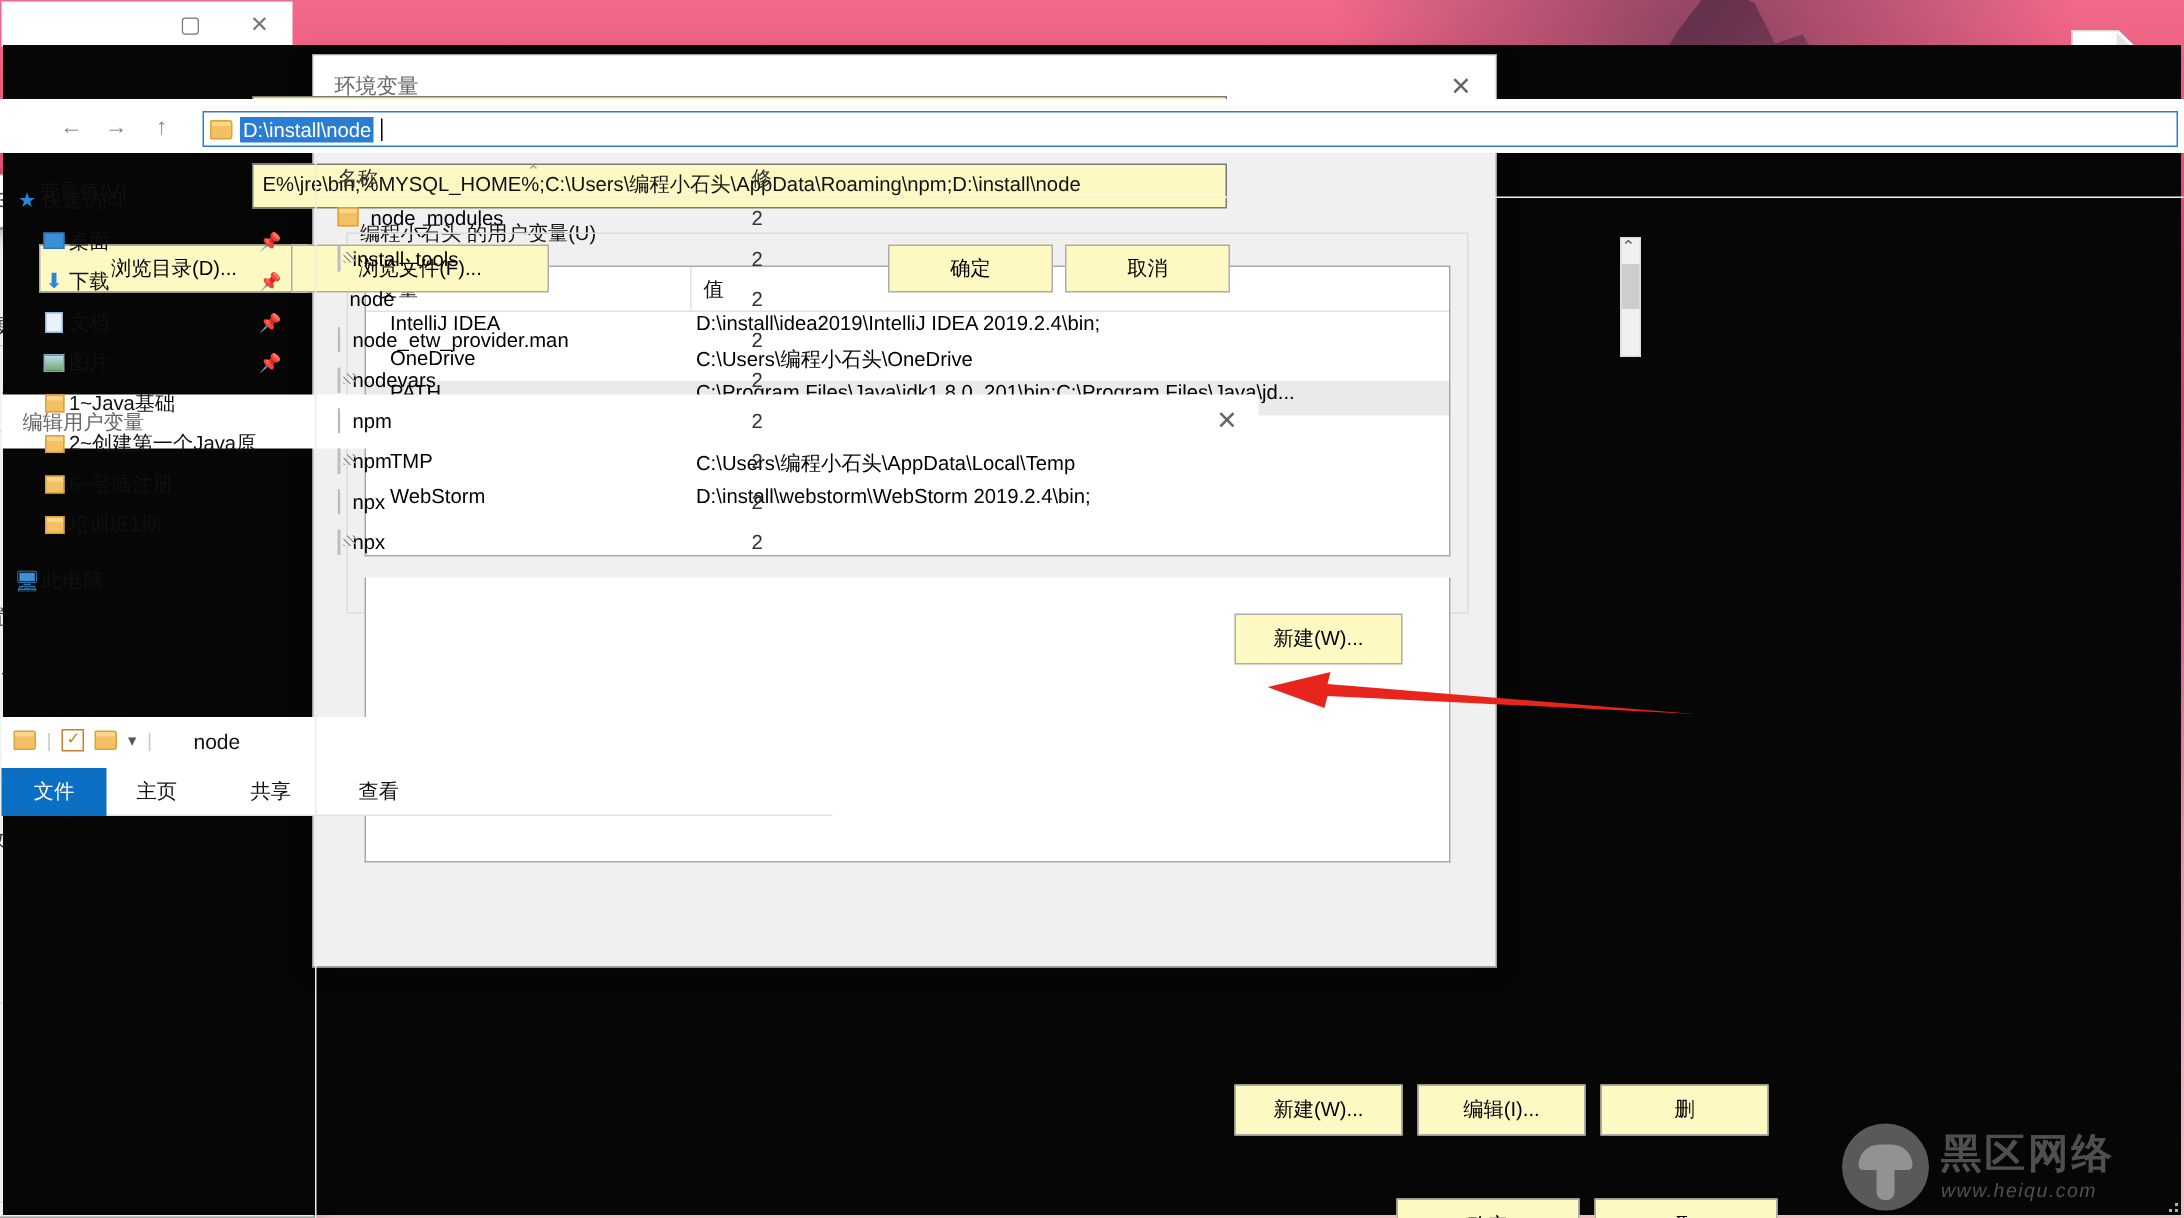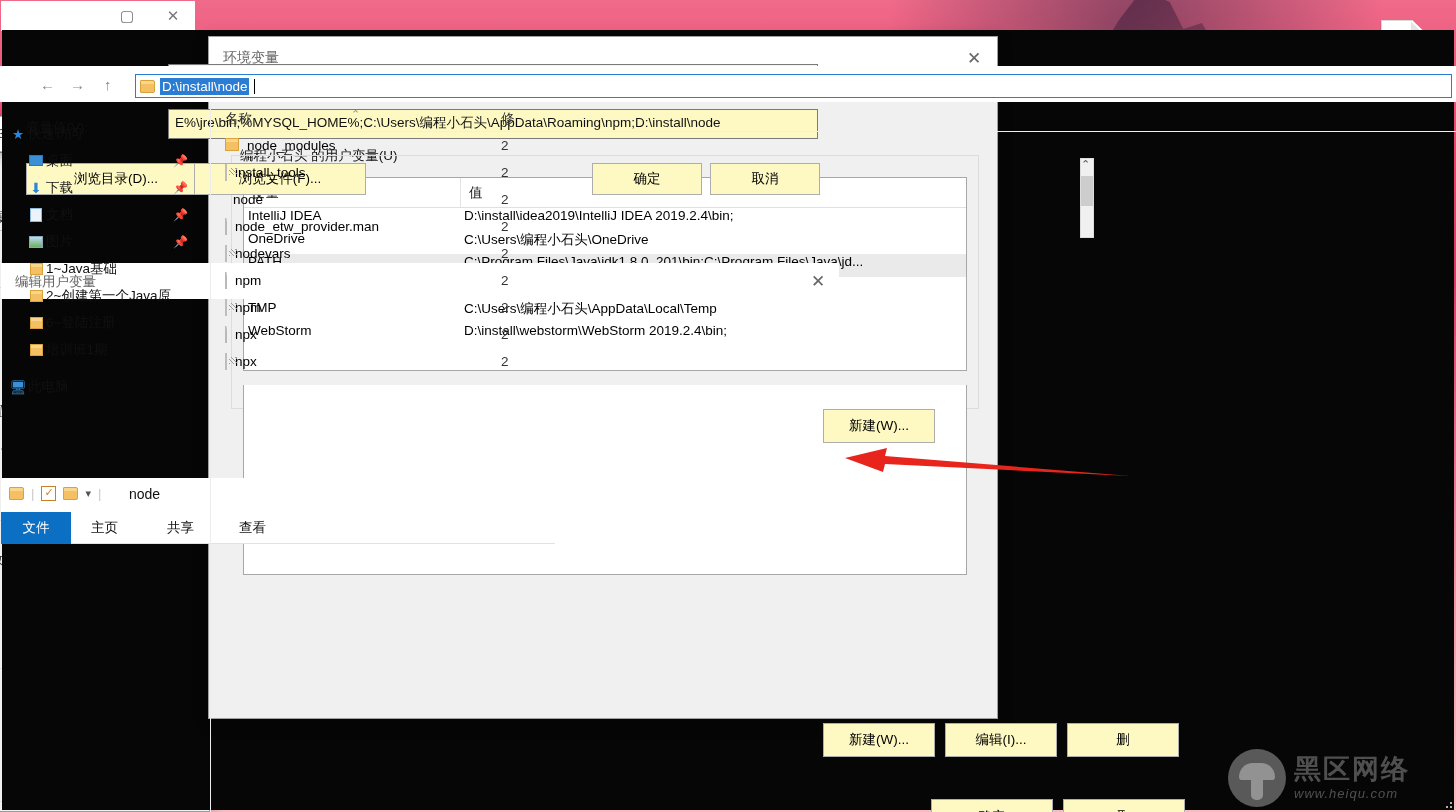--- a/index.html
+++ b/index.html
@@ -66,29 +66,29 @@
   .tabstrip{ position:absolute; left:0; top:44px; height:34px; width:100%;
              border-bottom:1px solid #c8c8c8; }
   .tabstrip .tab{ position:absolute; top:6px; height:28px; padding:5px 10px 0;
       font-size:13.5px; color:#222; border:1px solid transparent; }
   .tabstrip .tab.sel{ background:#fff; border:1px solid #c8c8c8; border-bottom-color:#fff; top:2px; height:33px; padding-top:8px;}
   .sp-line{ position:absolute; left:10px; right:10px; border-top:1px solid #dcdcdc; }
   .sp-text{ position:absolute; font-size:13.5px; color:#333; white-space:nowrap; }
   .sp-group{ position:absolute; border:1px solid #dcdcdc; border-radius:2px; }
 
   
-  #envwin{ left:208px; top:36px; width:790px; height:683px; }
+  #envwin{ left:208px; top:36px; width:790px; height:609px; }
   .grouplabel{ position:absolute; font-size:13.5px; color:#111; background:#f0f0f0; padding:0 4px;}
   .fieldset{ position:absolute; border:1px solid #dcdcdc; }
   .lv{ position:absolute; background:#fff; border:1px solid #a7a7a7; overflow:hidden;}
   .lv-head{ display:flex; height:30px; border-bottom:1px solid #e0e0e0; background:#fff; }
   .lv-head div{ font-size:13.5px; padding:6px 0 0 8px; color:#111; }
   .lv-row{ display:flex; height:23px; font-size:13.5px; }
   .lv-row.sel{ background:#eaeaea; }
-  .lv-row .c1{ width:217px; padding-left:4px; white-space:nowrap; overflow:hidden; }
+  .lv-row .c1{ width:217px; padding-left:16px; white-space:nowrap; overflow:hidden; }
   .lv-row .c2{ flex:1; padding-left:3px; white-space:nowrap; overflow:hidden; }
   .lv-head .h1{ width:217px; border-right:1px solid #e3e3e3; }
   .lv-head .h2{ flex:1; }
   .scrollbar{ position:absolute; width:16px; background:#f0f0f0; border-left:1px solid #e6e6e6;}
   .btn{ position:absolute; background:#fef9c3; border:1px solid #adadad;
         font-size:13.5px; color:#000; display:flex; align-items:center; justify-content:center;
         white-space:nowrap; }
 
   
   #editwin{ left:44px; top:318px; width:840px; height:215px; background:#f0f0f0;

